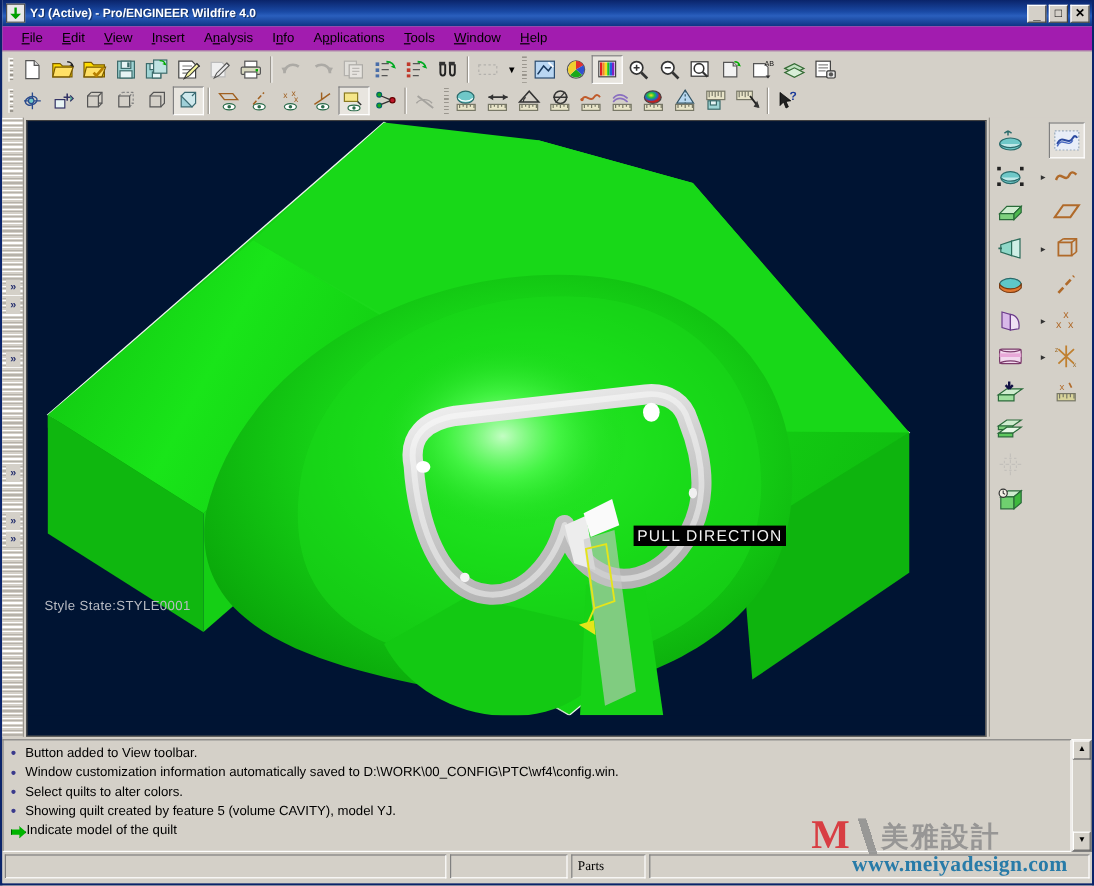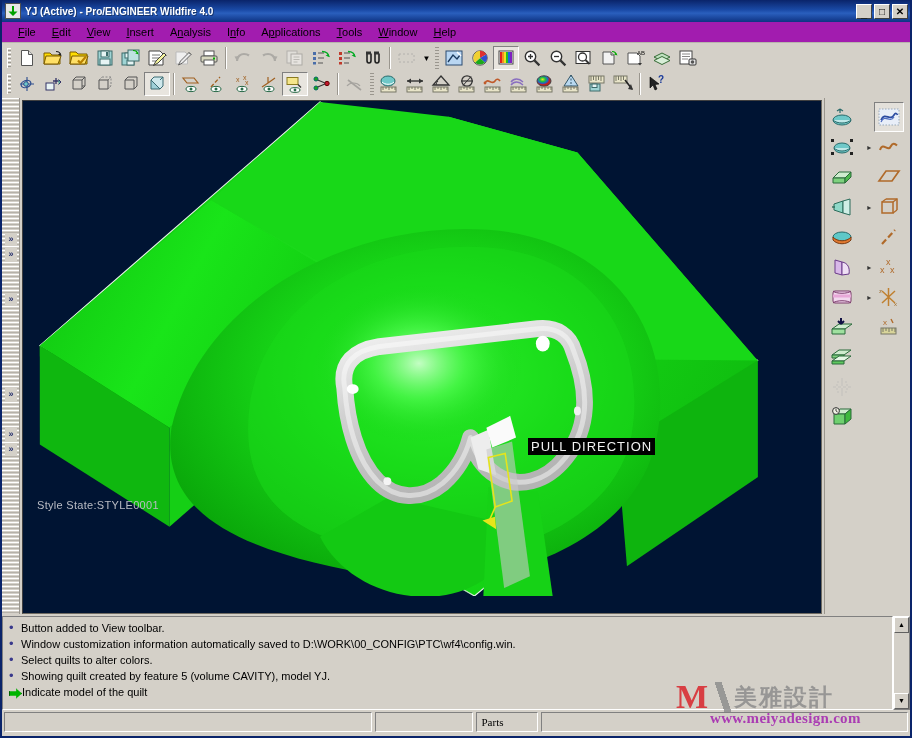--- a/index.html
+++ b/index.html
@@ -233,21 +233,21 @@
     width: 34px; height: 30px; margin-left: -2px;
     background: linear-gradient(72deg, transparent 42%, #8c8c8c 42%, #8c8c8c 58%, transparent 58%);
   }
   .wm-cn {
     font-size: 23px; color: #8a8a8a; font-weight: bold;
     letter-spacing: 2px; margin-left: -6px;
     font-family: "DejaVu Sans", sans-serif;
     text-align: center;
   }
   .wm-url {
-    font-size: 15px; color: #a21caf; font-weight: bold;
+    font-size: 18px; color: #0369a1; font-weight: bold;
     letter-spacing: .3px; margin-top: -4px; margin-left: 34px;
     font-family: "Liberation Serif", serif;
   }
 </style>
 </head>
 <body>
 
 <div class="app">
 
   <div class="titlebar">

